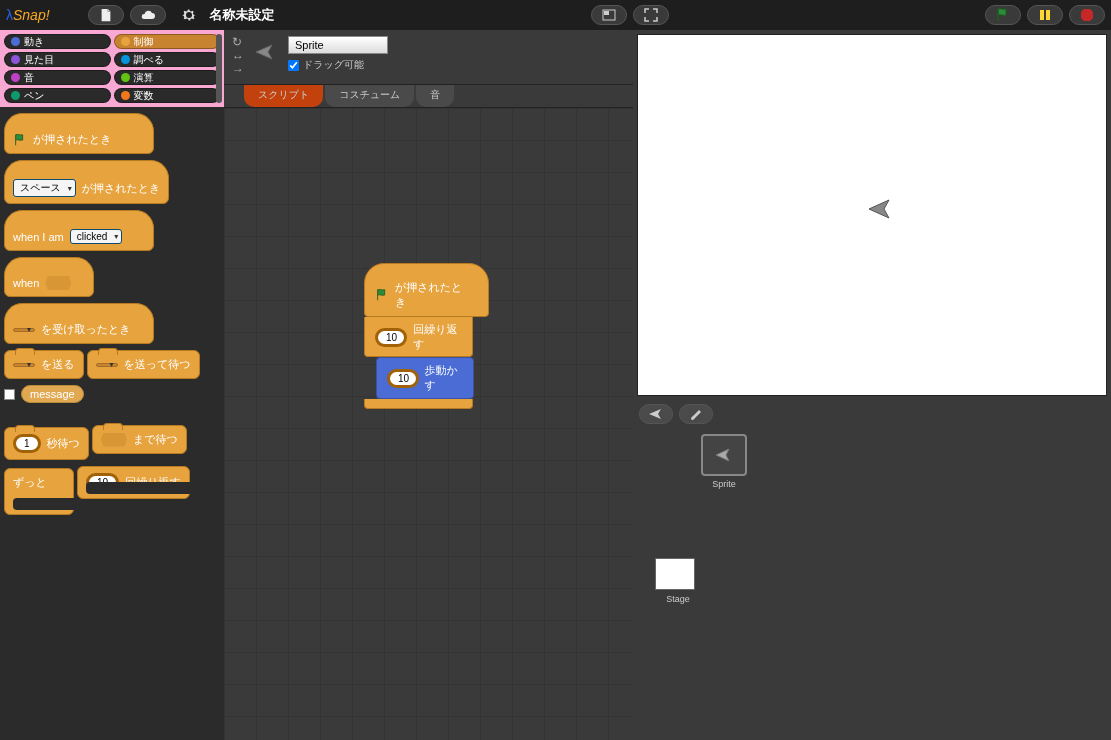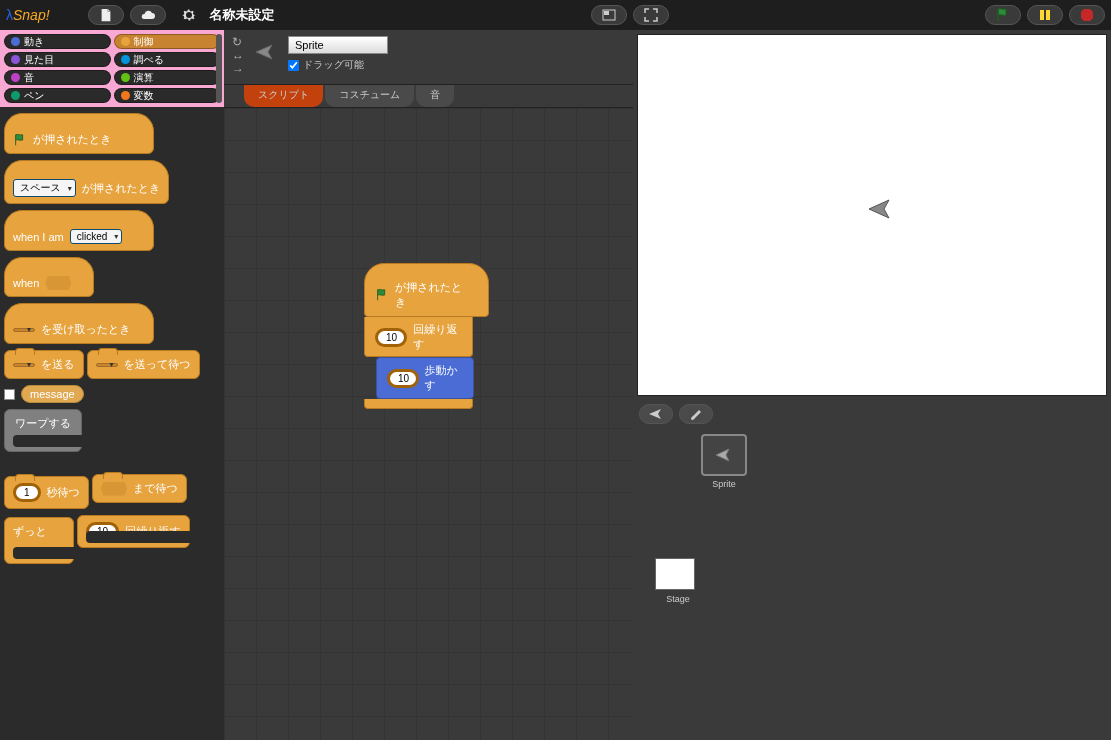--- a/index.html
+++ b/index.html
@@ -521,23 +521,20 @@
         <span>を送る</span>
       </div>
       <div class="block cmd-block">
         <span class="dropdown dark" style="min-width:16px;"></span>
         <span>を送って待つ</span>
       </div>
       <div class="palette-checkbox-row">
         <span class="checkbox-mini"></span>
         <span class="msg-reporter">message</span>
       </div>
-      <div class="gray-block gray-c">
-        <span>ワープする</span>
-      </div>
       <div style="height:16px;"></div>
       <div class="block cmd-block">
         <span class="input-oval">1</span>
         <span>秒待つ</span>
       </div>
       <div class="block cmd-block">
         <span class="input-hex"></span>
         <span>まで待つ</span>
       </div>
       <div class="block c-block" style="min-width:70px;">

